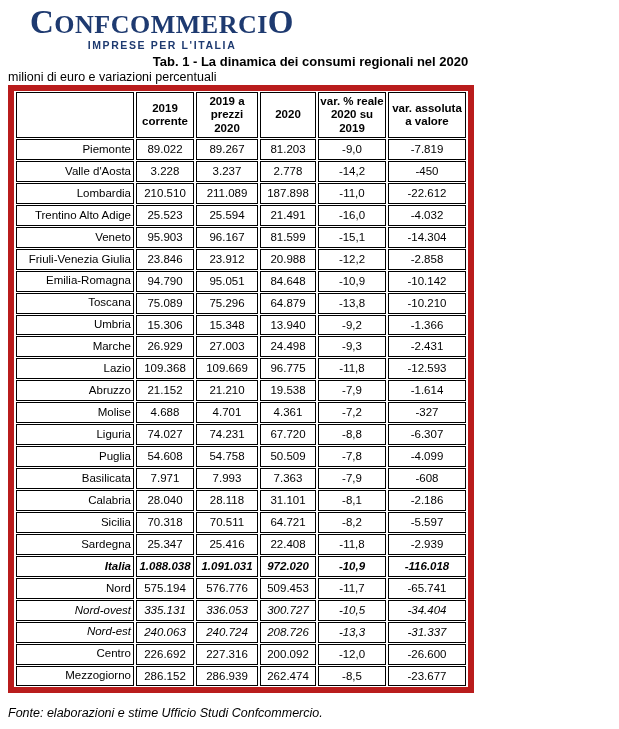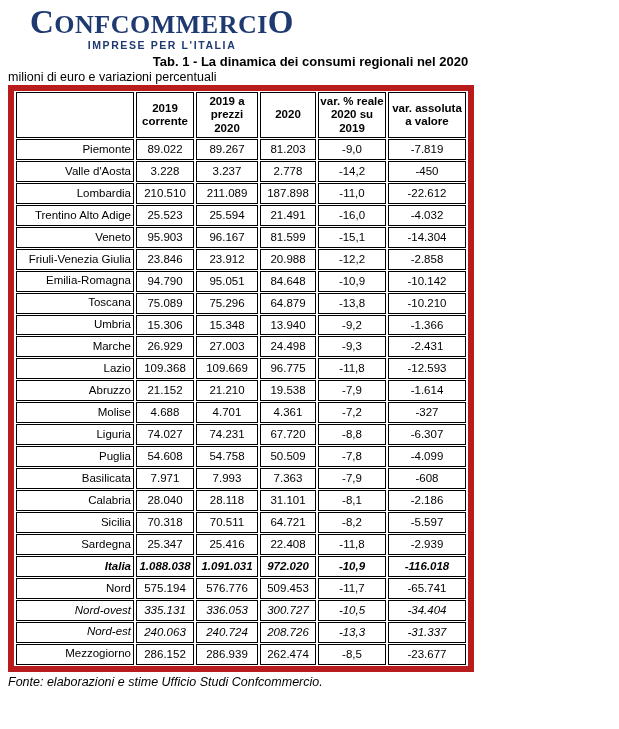--- a/index.html
+++ b/index.html
@@ -39,21 +39,21 @@
     font-weight: 700; text-align: center; padding: 2px 1px; line-height: 1.15; height: 46px;
   }
   td.region { text-align: right; padding: 2px 2px 2px 4px; width: 118px; line-height: 1.15; }
   th.region { width: 118px; }
   td.num { text-align: center; padding: 2px 1px; white-space: nowrap; line-height: 1.3; }
   col.c1 { width: 58px; } col.c2 { width: 62px; } col.c3 { width: 56px; }
   col.c4 { width: 68px; } col.c5 { width: 78px; }
   tr.bold td { font-weight: 700; font-style: italic; }
   tr.italic td { font-style: italic; }
 
-  .fonte { font-style: italic; font-size: 12.5px; margin-top: 3px; }
+  .fonte { font-style: italic; font-size: 12.5px; margin-top: 13px; }
 </style>
 </head>
 <body>
 
 <div class="page">
 
   <div class="logo">
     <div class="wordmark"><span class="big">C</span><span class="mid">ONFCOMMERCI</span><span class="big">O</span></div>
     <div class="tagline">IMPRESE PER L'ITALIA</div>
   </div>
@@ -259,20 +259,28 @@
         </tr>
         <tr class="italic">
           <td class="region">Nord-est</td>
           <td class="num">240.063</td>
           <td class="num">240.724</td>
           <td class="num">208.726</td>
           <td class="num">-13,3</td>
           <td class="num">-31.337</td>
         </tr>
         <tr>
+          <td class="region">Centro</td>
+          <td class="num">226.692</td>
+          <td class="num">227.316</td>
+          <td class="num">200.092</td>
+          <td class="num">-12,0</td>
+          <td class="num">-26.600</td>
+        </tr>
+        <tr>
           <td class="region">Mezzogiorno</td>
           <td class="num">286.152</td>
           <td class="num">286.939</td>
           <td class="num">262.474</td>
           <td class="num">-8,5</td>
           <td class="num">-23.677</td>
         </tr>
       </tbody>
   </table>
 

